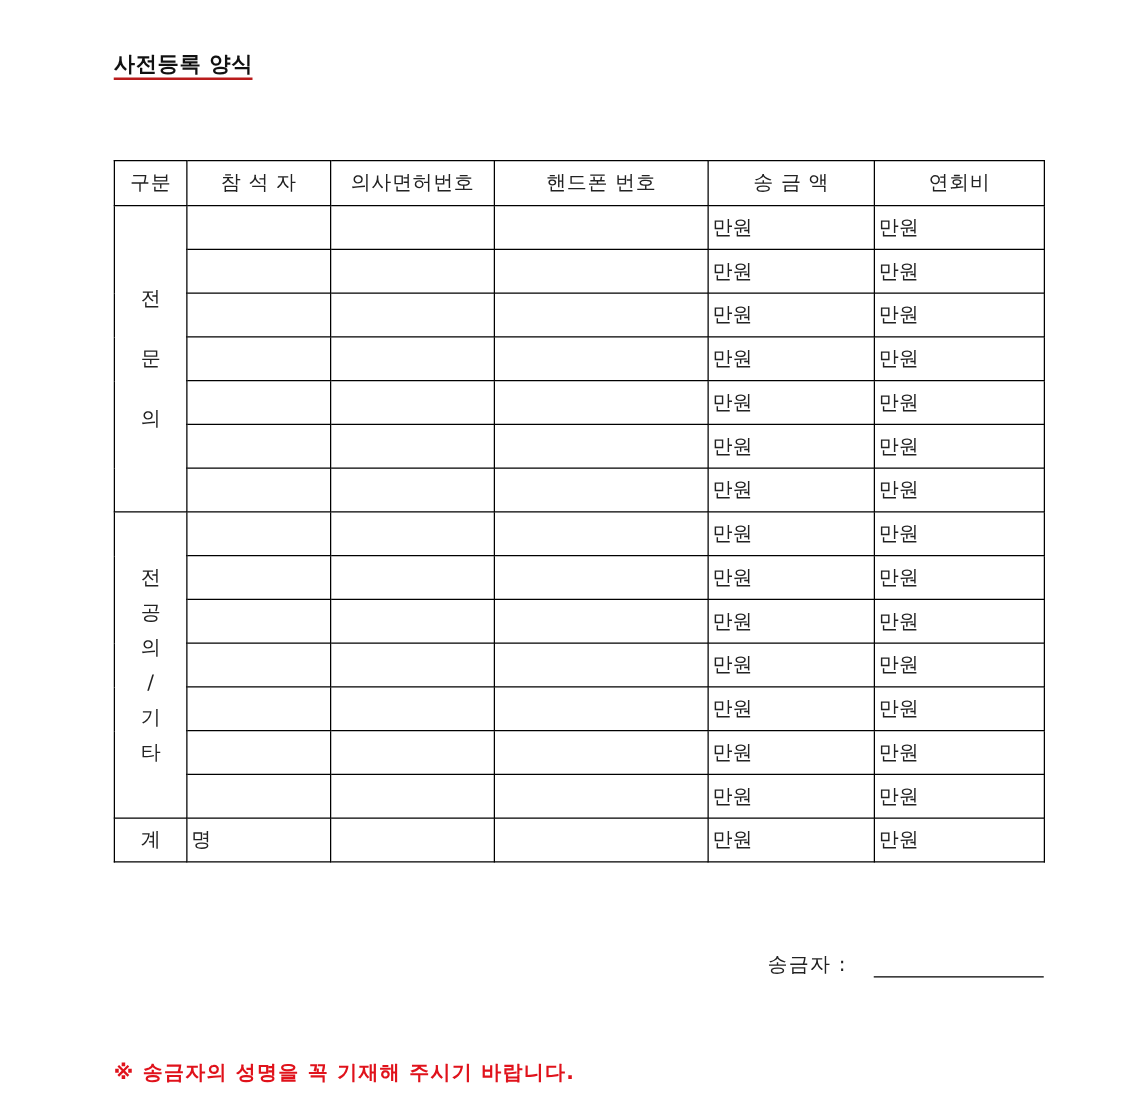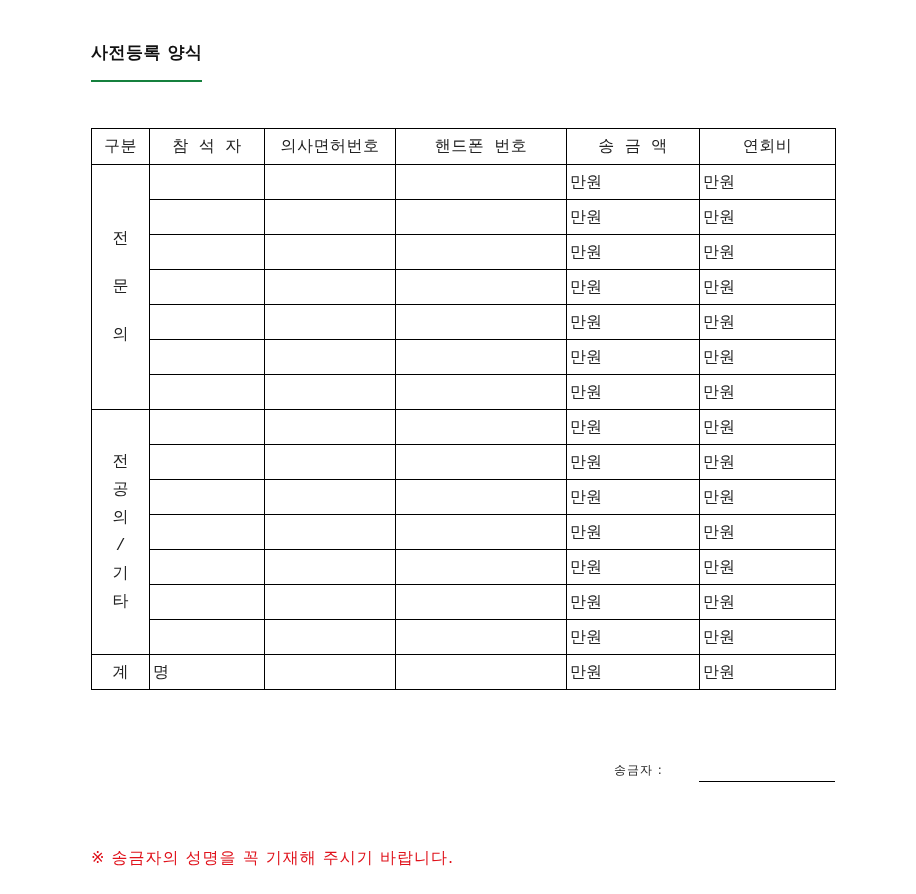--- a/index.html
+++ b/index.html
@@ -4,27 +4,26 @@
   <style>
     html, body { margin: 0; padding: 0; background: #ffffff; }
     body {
       width: 916px; height: 894px; position: relative; overflow: hidden;
       font-family: "DejaVu Sans", "Liberation Sans", sans-serif;
       color: #111111;
     }
     .title {
       position: absolute; left: 91px; top: 42px;
       font-size: 17px; font-weight: bold; letter-spacing: 0.5px;
-      border-bottom: 2px solid #15803d; padding-bottom: 18px; line-height: 20px;
+      border-bottom: 2px solid #b91c1c; padding-bottom: 0; line-height: 20px;
     }
     table.reg {
       position: absolute; left: 91px; top: 128px;
       border-collapse: collapse; table-layout: fixed;
       width: 744px;
-      font-family: Liberation Mono, monospace;
     }
     table.reg td, table.reg th {
       border: 1px solid #000;
       height: 35px; padding: 0 3px;
       font-size: 16px; font-weight: normal;
       box-sizing: border-box;
       color: #222;
     }
     table.reg th { text-align: center; height: 36px; letter-spacing: 0.5px; }
     .right { text-align: left; }
@@ -32,29 +31,29 @@
     .group-cell {
       text-align: center; vertical-align: middle; line-height: 1;
     }
     .group-cell span { display: block; }
     .g1 span { margin: 0 0 32px 0; }
     .g1 span:last-child { margin-bottom: 0; }
     .g2 span { margin: 0 0 12px 0; }
     .g2 span:last-child { margin-bottom: 0; }
     .sender {
       position: absolute; left: 614px; top: 762px;
-      font-size: 12px; color: #222; letter-spacing: 1px;
+      font-size: 16px; color: #222; letter-spacing: 1px;
     }
     .sender-line {
       position: absolute; left: 699px; top: 781px;
       width: 136px; height: 0; border-bottom: 1.5px solid #000;
     }
     .notice {
       position: absolute; left: 91px; top: 848px;
-      font-size: 16px; font-weight: normal; color: #e0121b; letter-spacing: 1px;
+      font-size: 16px; font-weight: bold; color: #e0121b; letter-spacing: 1px;
     }
   </style>
 </head>
 <body>
 
 <div class="title">사전등록 양식</div>
 
 <table class="reg">
   <colgroup>
     <col style="width:58px">

